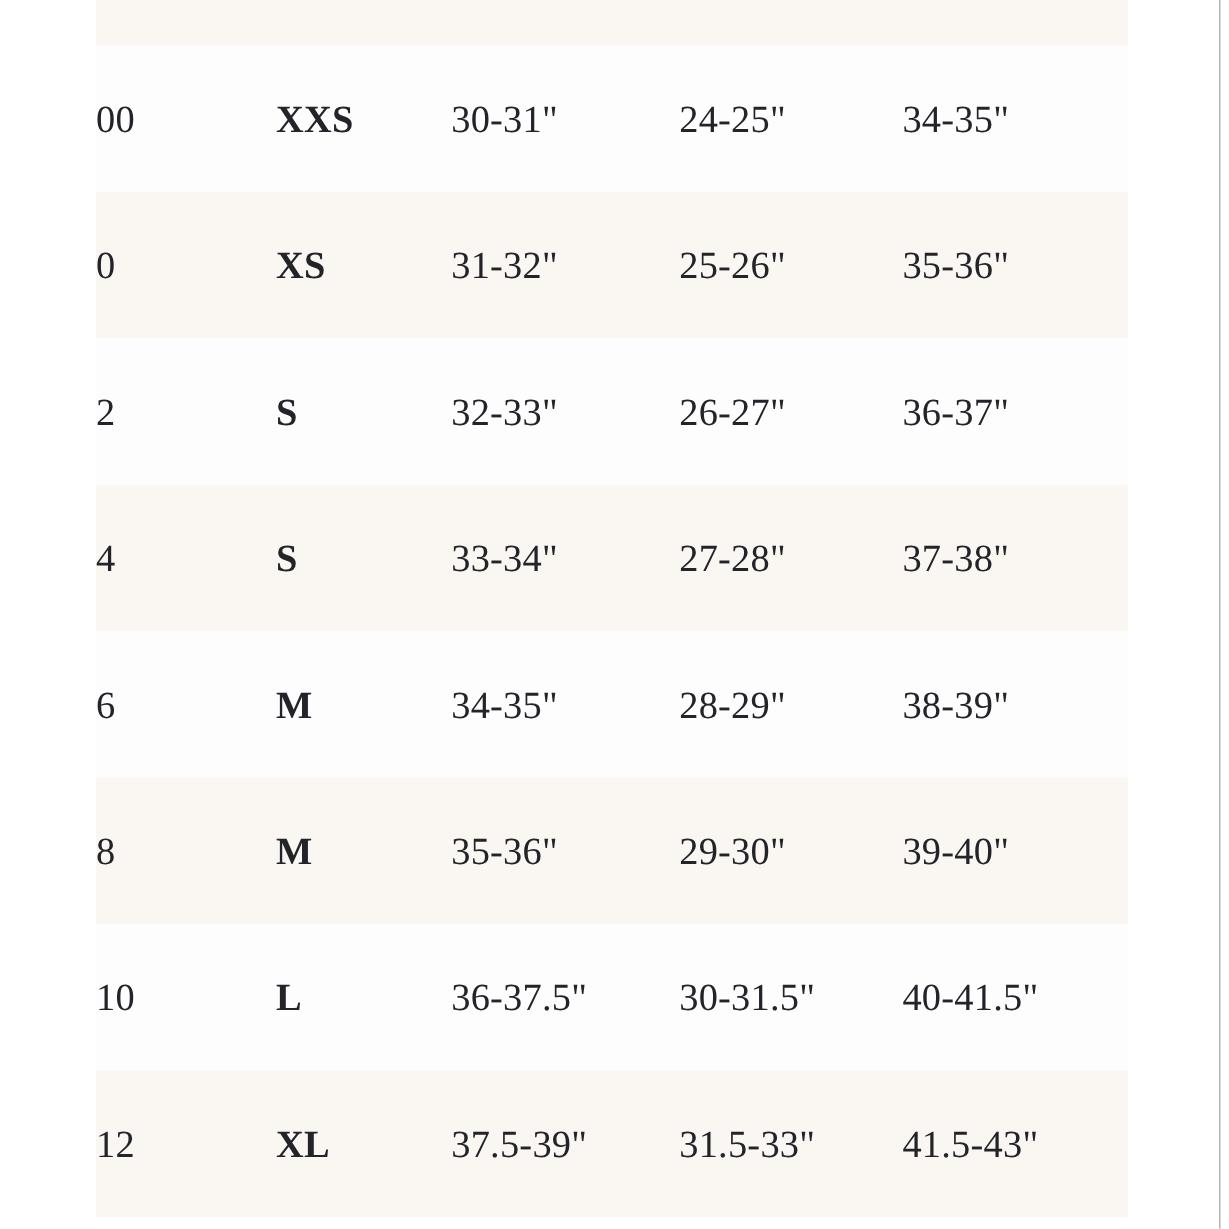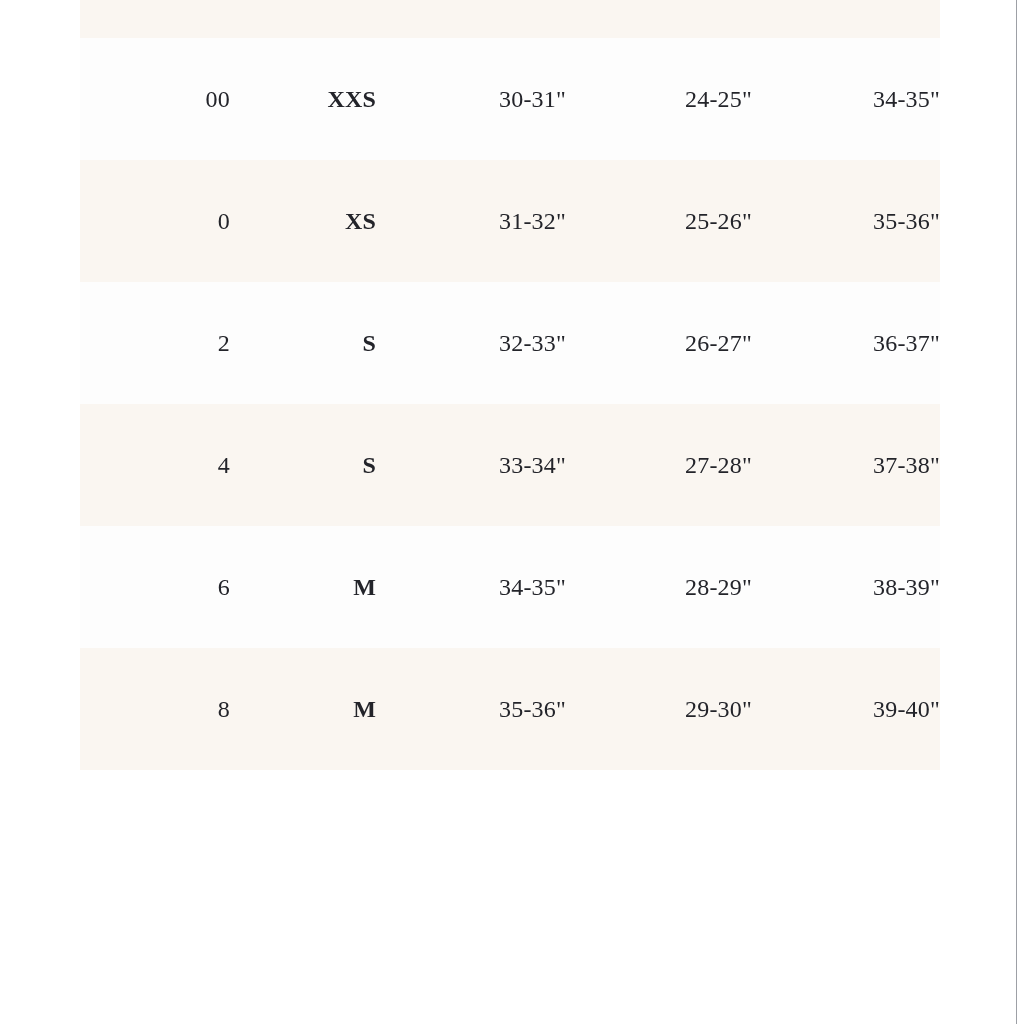--- a/index.html
+++ b/index.html
@@ -55,23 +55,23 @@
     display: flex;
     align-items: center;
     height: 122px;
     background: #fdfdfd;
   }
   .size-row.striped {
     background: #faf6f1;
   }
 
   .cell {
-    text-align: right;
+    text-align: left;
     color: #23242a;
-    font-size: 24px;
+    font-size: 32px;
     line-height: 1;
     letter-spacing: .2px;
     white-space: nowrap;
   }
 
   
   .col-size   { width: 150px; }
   .col-label  { width: 146px; font-weight: bold; }
   .col-bust   { width: 190px; }
   .col-waist  { width: 186px; }
@@ -119,18 +119,32 @@
         <div class="cell col-waist">28-29"</div>
         <div class="cell col-hip">38-39"</div>
       </div>
       <div class="size-row striped">
         <div class="cell col-size">8</div>
         <div class="cell col-label">M</div>
         <div class="cell col-bust">35-36"</div>
         <div class="cell col-waist">29-30"</div>
         <div class="cell col-hip">39-40"</div>
       </div>
+      <div class="size-row">
+        <div class="cell col-size">10</div>
+        <div class="cell col-label">L</div>
+        <div class="cell col-bust">36-37.5"</div>
+        <div class="cell col-waist">30-31.5"</div>
+        <div class="cell col-hip">40-41.5"</div>
+      </div>
+      <div class="size-row striped">
+        <div class="cell col-size">12</div>
+        <div class="cell col-label">XL</div>
+        <div class="cell col-bust">37.5-39"</div>
+        <div class="cell col-waist">31.5-33"</div>
+        <div class="cell col-hip">41.5-43"</div>
+      </div>
     </div>
 
   <div id="page-edge-gutter"></div>
   <div id="page-edge-right"></div>
 
 </div>
 
 </body></html>

